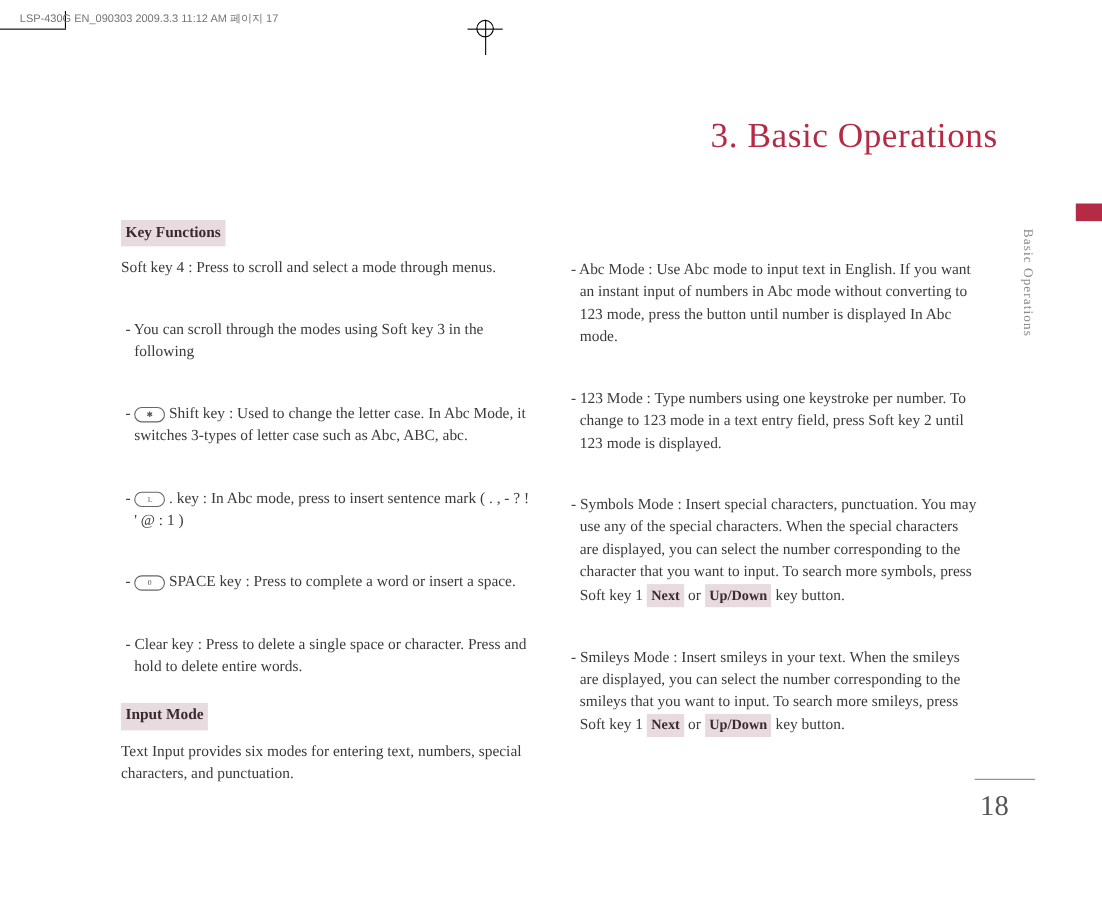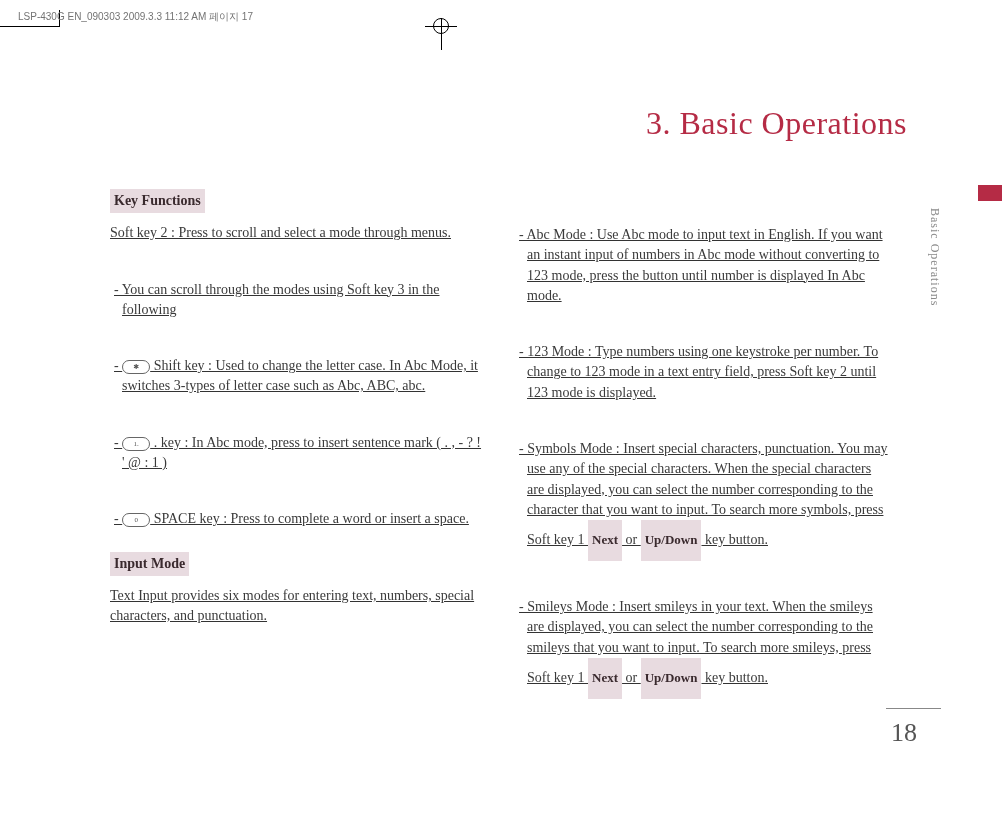--- a/index.html
+++ b/index.html
@@ -98,26 +98,25 @@
       position: absolute;
       top: 208px;
       right: 60px;
       writing-mode: vertical-rl;
       font-size: 12px;
       color: #8a8a8a;
       letter-spacing: 1px;
     }
     .content {
       position: absolute;
-      top: 189px;
+      top: 200px;
       left: 110px;
       width: 780px;
       display: flex;
       gap: 30px;
-      text-decoration: underline;
     }
     .column {
       width: 380px;
       font-size: 14px;
       line-height: 1.45;
       color: #3a3a3a;
     }
     .section-heading {
       display: inline-block;
       background: #e8dbe0;
@@ -147,21 +146,21 @@
       text-align: center;
       line-height: 12px;
       color: #555;
       text-indent: 0;
     }
     .btn-label {
       display: inline-block;
       background: #e8dbe0;
       color: #3a2a2e;
       font-weight: bold;
-      padding: 11px 4px;
+      padding: 1px 4px;
       font-size: 13px;
       text-indent: 0;
     }
     .page-number {
       position: absolute;
       bottom: 85px;
       right: 85px;
       font-size: 26px;
       color: #555;
     }
@@ -193,31 +192,32 @@
 <div class="header-text">LSP-430G EN_090303  2009.3.3 11:12 AM  페이지 17</div>
 
 <h1 class="chapter-title">3. Basic Operations</h1>
 
 <div class="side-tab"></div>
 <div class="side-label">Basic Operations</div>
 
 <div class="content">
   <div class="column">
     <div class="section-heading">Key Functions</div>
-    <div class="para">Soft key 2 : Press to scroll and select a mode through menus.</div>
+    <div class="para">Soft key 4 : Press to scroll and select a mode through menus.</div>
     <div class="list-item">- You can scroll through the modes using Soft key 3 in the following</div>
     <div class="list-item">
       <span>- </span><span class="key-icon">✱</span><span> Shift key : Used to change the letter case.  In Abc Mode, it switches 3-types of letter case such as Abc, ABC, abc.</span>
     </div>
     <div class="list-item">
       <span>- </span><span class="key-icon">1.</span><span> . key : In Abc mode, press to insert sentence mark ( .  ,  -  ?  !  '  @  :  1 )</span>
     </div>
     <div class="list-item">
       <span>- </span><span class="key-icon">0</span><span> SPACE key : Press to complete a word or insert a space.</span>
     </div>
+    <div class="list-item">- Clear key : Press to delete a single space or character. Press and hold to delete entire words.</div>
     <div class="section-gap"></div>
     <div class="section-heading">Input Mode</div>
     <div class="para">Text Input provides six modes for entering text, numbers, special characters, and punctuation.</div>
   </div>
 
   <div class="column">
     <div class="list-item">- Abc Mode : Use Abc mode to input text in English. If you want an instant input of numbers in Abc mode without converting to 123 mode, press the button until number is displayed In Abc mode.</div>
     <div class="list-item">- 123  Mode : Type numbers using one keystroke per number. To change to 123 mode in a text entry field, press Soft key 2 until 123 mode is displayed.</div>
     <div class="list-item">
       <span>- Symbols Mode : Insert special characters, punctuation. You may use any of the special characters. When the special characters are displayed, you can select the number corresponding to the character that you want to input. To search more symbols, press Soft key 1 </span><span class="btn-label">Next</span><span> or </span><span class="btn-label">Up/Down</span><span> key button.</span>

